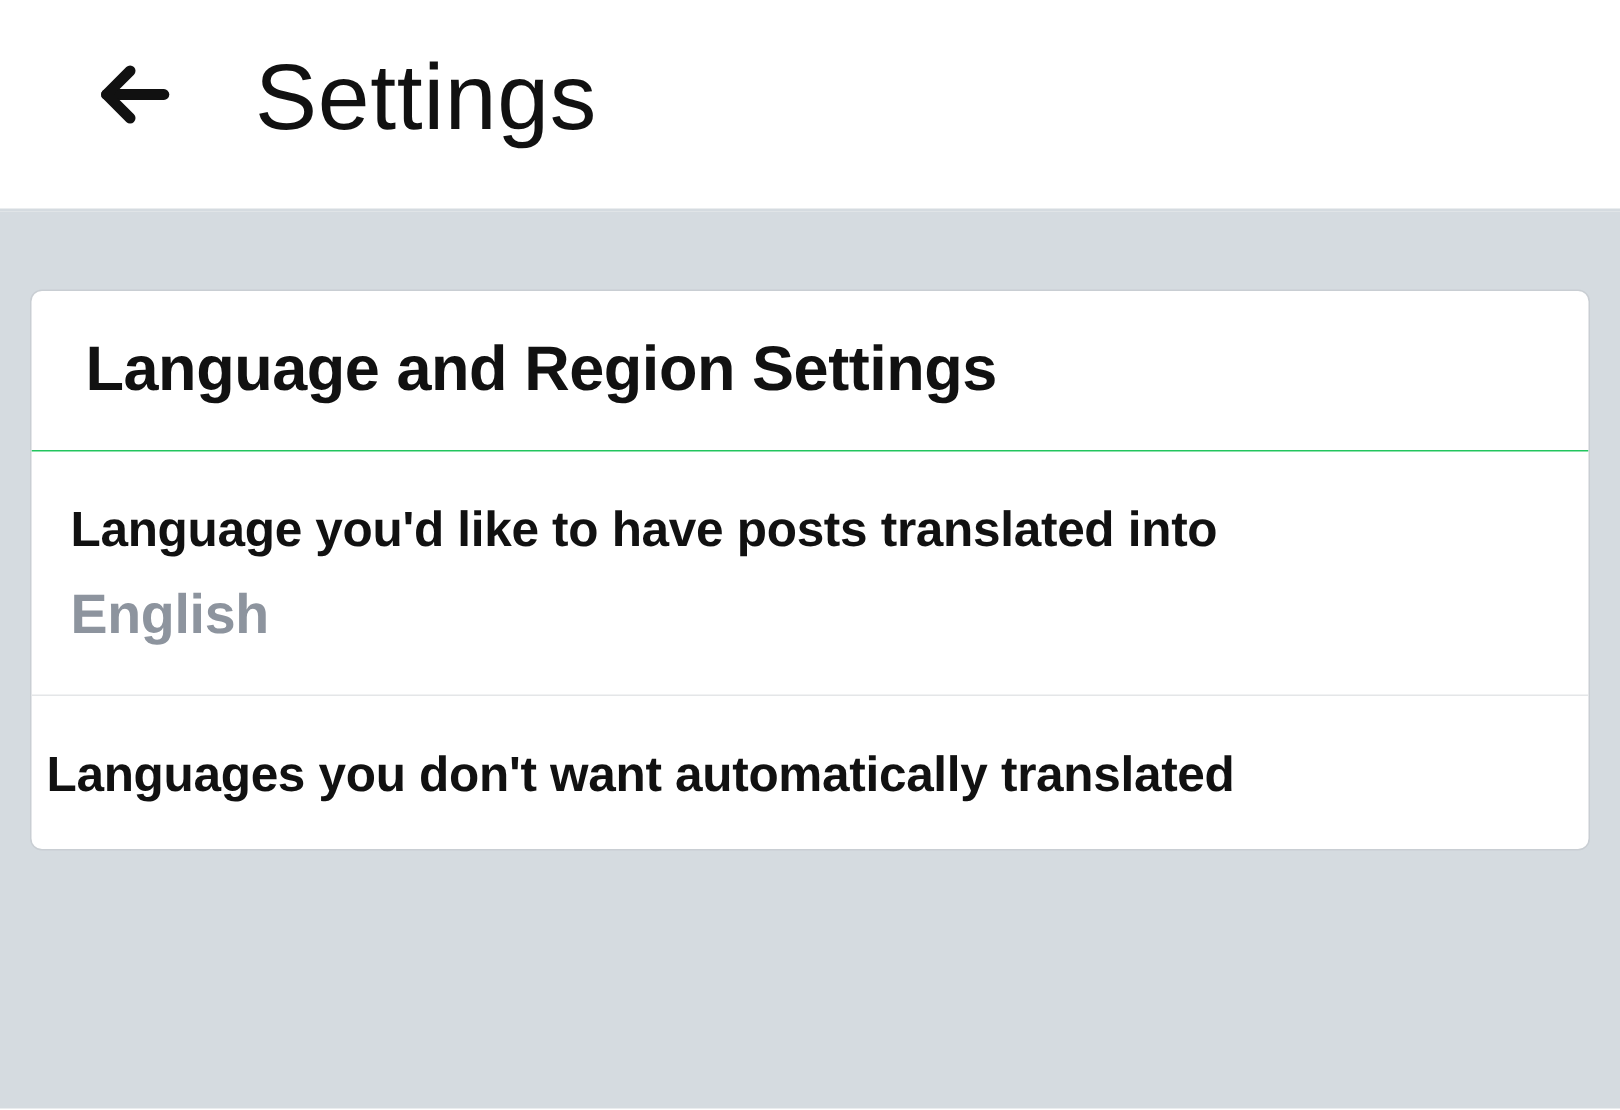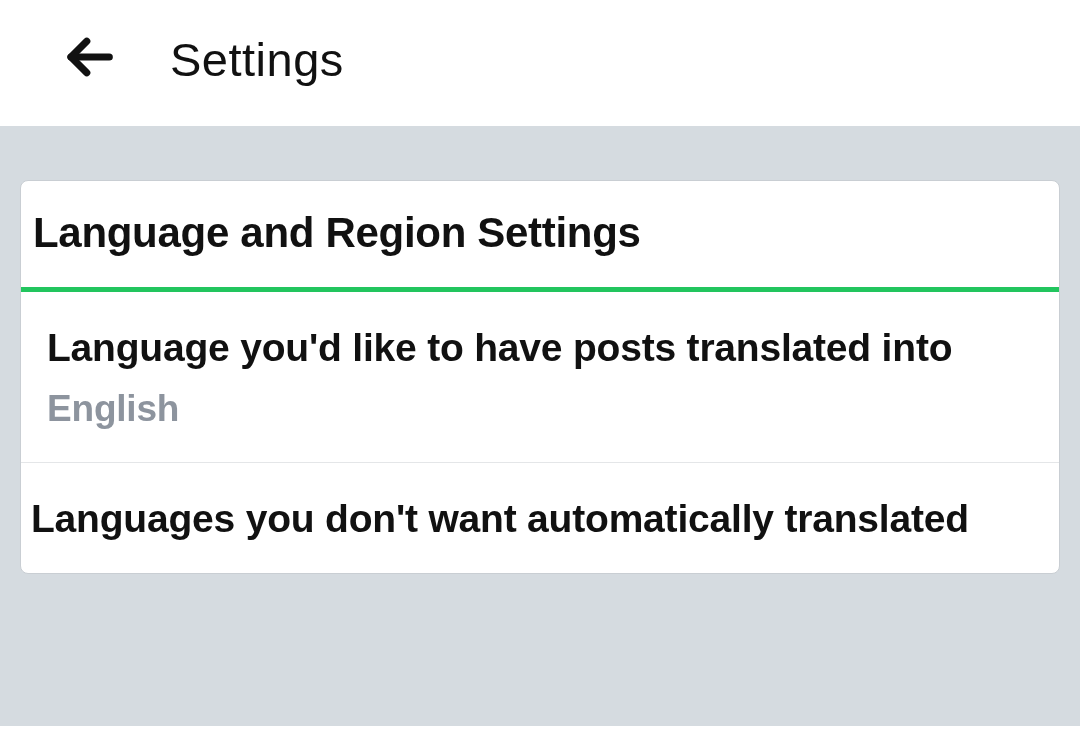--- a/index.html
+++ b/index.html
@@ -26,58 +26,58 @@
       align-items: center;
       justify-content: center;
       cursor: pointer;
       margin-right: 54px;
     }
     .back-button svg {
       width: 54px;
       height: 54px;
     }
     .header-title {
-      font-size: 47px;
+      font-size: 62px;
       font-weight: 400;
       color: #111111;
       letter-spacing: 0.5px;
     }
     .content-area {
       background: #d5dbe0;
       padding: 52px 20px 0 20px;
       height: calc(100% - 142px);
     }
     .card {
       background: #ffffff;
       border: 1px solid #c9ced3;
       border-radius: 8px;
       overflow: hidden;
     }
     .card-header {
-      padding: 28px 26px 30px 12px;
-      border-bottom: 5px solid #22c55e;
+      padding: 28px 26px 30px 36px;
+      border-bottom: 1px solid #22c55e;
     }
     .card-header-title {
       font-size: 42px;
       font-weight: 800;
       color: #111111;
       letter-spacing: -0.3px;
     }
     .list-item {
       padding: 30px 26px 32px 26px;
       border-bottom: 1px solid #e4e6e8;
       cursor: pointer;
     }
     .list-item:last-child {
       border-bottom: none;
       padding-bottom: 28px;
       padding-left: 10px;
     }
     .list-item-label {
-      font-size: 39px;
+      font-size: 33px;
       font-weight: 700;
       color: #111111;
       line-height: 1.33;
       letter-spacing: -0.2px;
     }
     .list-item-value {
       font-size: 37px;
       font-weight: 600;
       color: #8d949e;
       margin-top: 14px;

